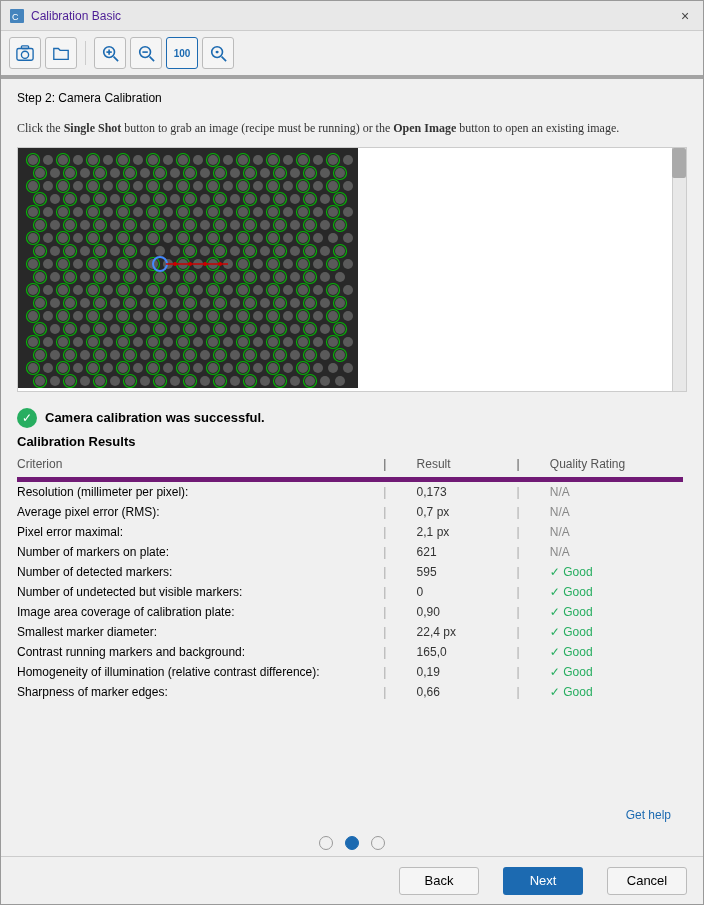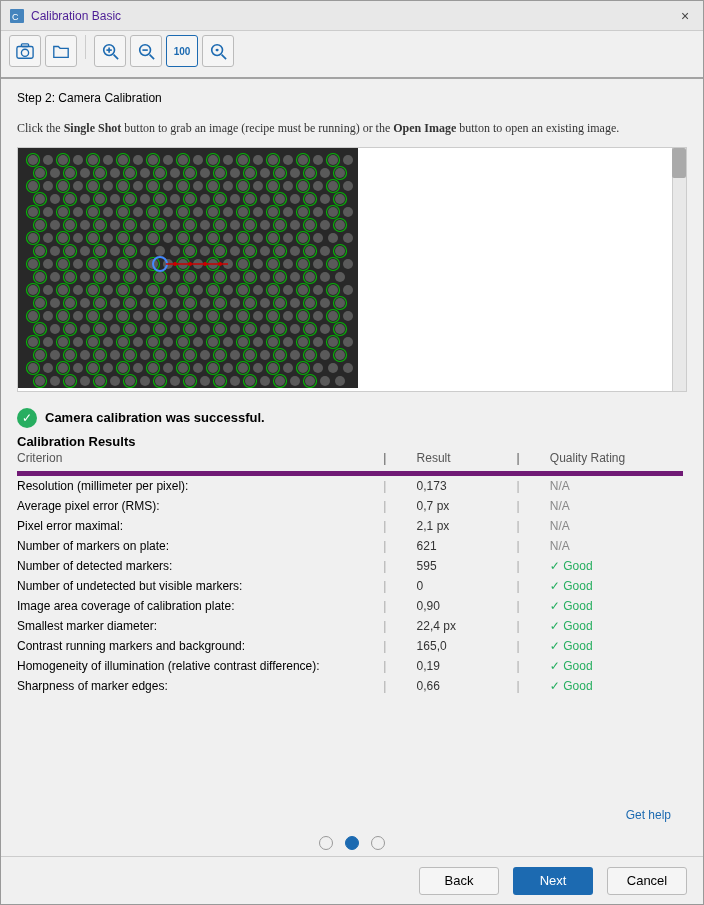--- a/index.html
+++ b/index.html
@@ -48,23 +48,23 @@
       display: flex;
       align-items: center;
       justify-content: center;
       font-size: 14px;
       color: #444;
     }
 
     .toolbar {
       height: 48px;
       display: flex;
-      align-items: flex-start;
+      align-items: center;
       padding: 4px 8px;
-      border-bottom: 2px solid #a3a3a3;
+      border-bottom: 4px solid #a3a3a3;
       gap: 4px;
       flex-shrink: 0;
       background: #f0f0f0;
     }
     .toolbar-btn {
       width: 32px;
       height: 32px;
       border: 1px solid #bbb;
       background: #f5f5f5;
       border-radius: 3px;
@@ -148,20 +148,21 @@
     }
 
     .results-section {
       flex: 1;
       overflow-y: auto;
       padding-right: 4px;
     }
     .results-title {
       font-weight: bold;
       font-size: 13px;
+      margin-bottom: 6px;
     }
     .results-table {
       width: 100%;
       border-collapse: collapse;
       font-size: 12px;
     }
     .results-table thead tr td {
       padding: 2px 8px 6px 0;
       color: #555;
       font-weight: normal;
@@ -219,21 +220,21 @@
     }
 
     .footer {
       height: 48px;
       background: #f0f0f0;
       border-top: 1px solid #ccc;
       display: flex;
       align-items: center;
       justify-content: flex-end;
       padding: 0 16px;
-      gap: 14px;
+      gap: 24px;
       flex-shrink: 0;
     }
     .btn {
       height: 28px;
       min-width: 80px;
       padding: 0 16px;
       font-size: 13px;
       cursor: pointer;
       border: 1px solid #bbb;
       background: #f5f5f5;

